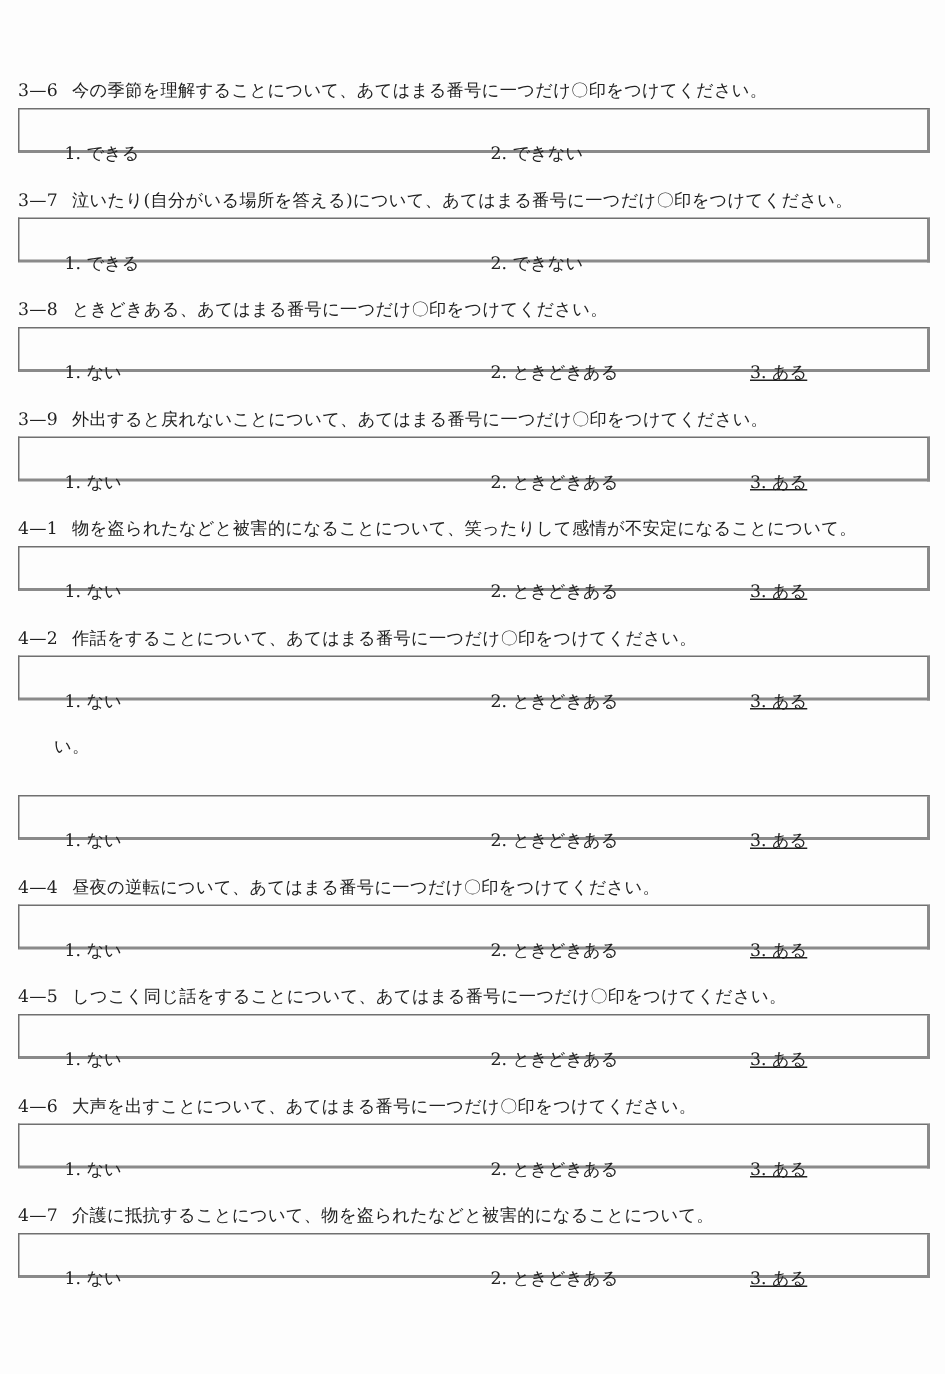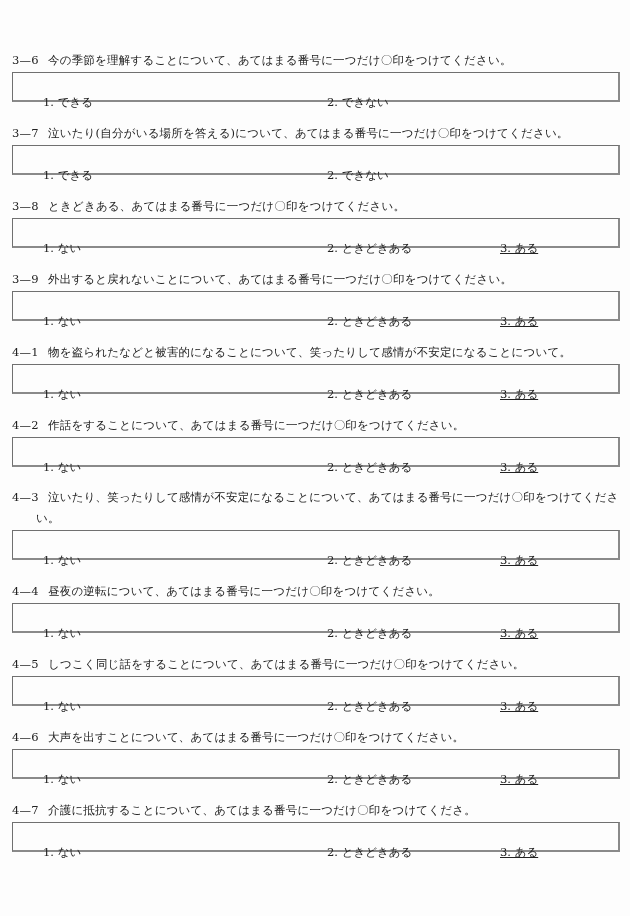--- a/index.html
+++ b/index.html
@@ -95,21 +95,20 @@
 <div class="q" style="top:415px">
   <div class="q-text"><span class="num">4—2</span><span>作話をすることについて、あてはまる番号に一つだけ〇印をつけてください。</span></div>
   <div class="box" style="top:22px">
     <span class="opt opt1">1. ない</span>
     <span class="opt opt2">2. ときどきある</span>
     <span class="opt opt3">3. ある</span>
   </div>
 </div>
 
 <div class="q" style="top:487px">
-  <div class="q-text"><span class="num">4—3</span><span>泣いたり、笑ったりして感情が不安定になることについて、あてはまる番号に一つだけ〇印をつけてくださ</span></div>
   <div class="q-text" style="padding-left:24px">い。</div>
   <div class="box" style="top:43px">
     <span class="opt opt1">1. ない</span>
     <span class="opt opt2">2. ときどきある</span>
     <span class="opt opt3">3. ある</span>
   </div>
 </div>
 
 <div class="q" style="top:581px">
   <div class="q-text"><span class="num">4—4</span><span>昼夜の逆転について、あてはまる番号に一つだけ〇印をつけてください。</span></div>
@@ -132,19 +131,19 @@
 <div class="q" style="top:727px">
   <div class="q-text"><span class="num">4—6</span><span>大声を出すことについて、あてはまる番号に一つだけ〇印をつけてください。</span></div>
   <div class="box" style="top:22px">
     <span class="opt opt1">1. ない</span>
     <span class="opt opt2">2. ときどきある</span>
     <span class="opt opt3">3. ある</span>
   </div>
 </div>
 
 <div class="q" style="top:800px">
-  <div class="q-text"><span class="num">4—7</span><span>介護に抵抗することについて、あてはまる番号に一つだけ〇印をつけてくださ。</span></div>
+  <div class="q-text"><span class="num">4—7</span><span>介護に抵抗することについて、物を盗られたなどと被害的になることについて。</span></div>
   <div class="box" style="top:22px">
     <span class="opt opt1">1. ない</span>
     <span class="opt opt2">2. ときどきある</span>
     <span class="opt opt3">3. ある</span>
   </div>
 </div>
 
 </body></html>

